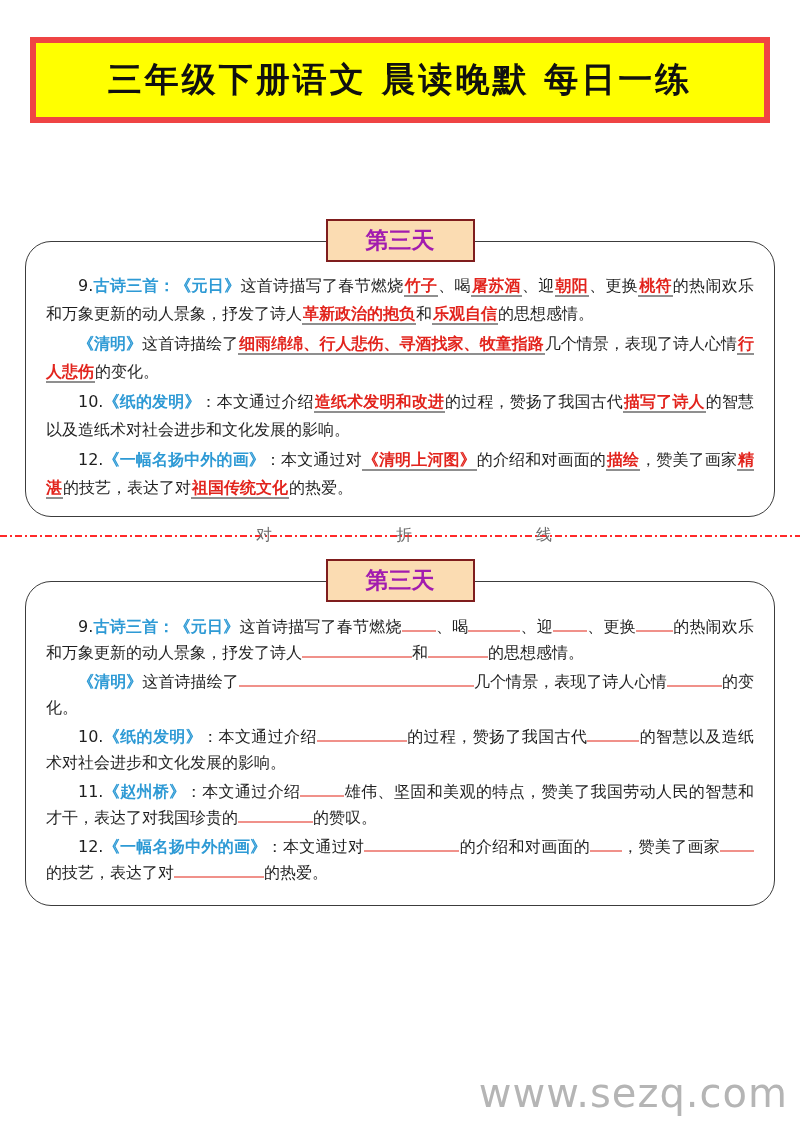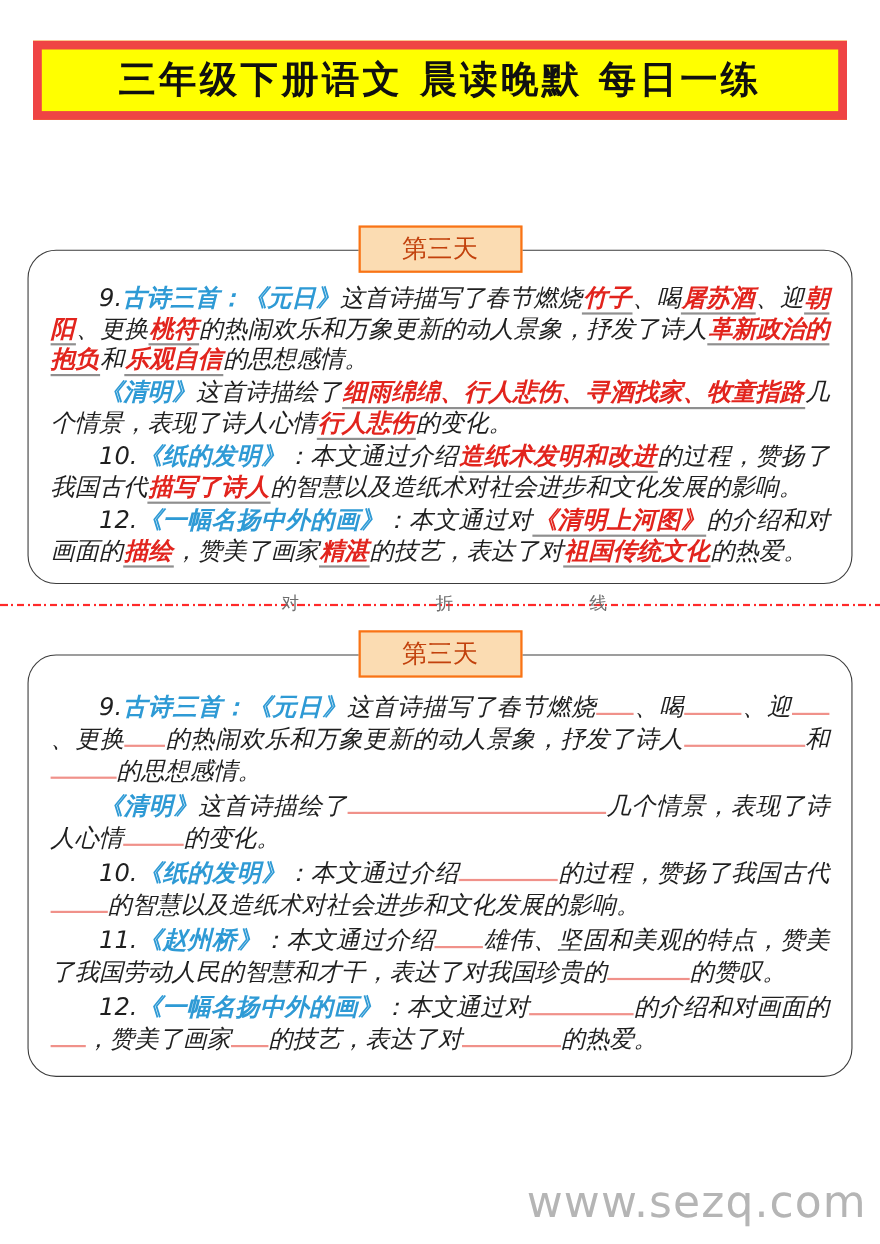--- a/index.html
+++ b/index.html
@@ -8,35 +8,35 @@
     --pink:#F0918A;
     --fold:#FF2A2A;
     --ink:#1f1f1f;
   }
   *{box-sizing:border-box;margin:0;padding:0;}
   html,body{background:#fff;}
   body{font-family:"DejaVu Sans",sans-serif;color:var(--ink);}
   .page{position:relative;width:800px;height:1131px;background:#fff;overflow:hidden;}
 
   
-  .banner{margin:37px 30px 1px;height:72px;background:#FFFF00;border:8px solid #ef4444;
+  .banner{margin:37px 30px 1px;height:86px;background:#FFFF00;border:6px solid #ef4444;
     display:flex;align-items:center;justify-content:center;}
   .banner-title{font-size:34px;font-weight:bold;letter-spacing:3px;color:#101010;}
 
   
   .section{margin:0 25px;position:relative;}
   .section-1{margin-top:96px;}
   .section-2{margin-top:0;}
   .tab{position:relative;z-index:2;width:max-content;margin:0 auto;background:#FBDCB2;
-    border:2px solid #f97316;padding:4px 38px;font-size:23px;font-weight:normal;color:#c2410c;}
+    border:2px solid #7f1d1d;padding:4px 38px;font-size:23px;font-weight:bold;color:#a21caf;}
   .box{position:relative;z-index:1;margin-top:-21px;border:1px solid #3c3c3c;border-radius:26px;
     background:#fff;padding:30px 20px 12px;}
   .box-2{padding:32px 20px 16px;}
 
-  .para{font-size:22px;line-height:28px;text-align:justify;text-indent:2em;margin-bottom:2px;font-style:italic;}
+  .para{font-size:16px;line-height:28px;text-align:justify;text-indent:2em;margin-bottom:2px;}
   .box-2 .para{line-height:26px;margin-bottom:3px;}
   .para .text{color:var(--ink);}
   .para .label{color:var(--blue);font-weight:bold;}
   .para .answer{color:var(--red);font-weight:bold;border-bottom:2px solid #8f8f8f;padding:0 1px;}
   .para .blank{display:inline-block;height:1em;border-bottom:2px solid var(--pink);}
 
   
   .fold{position:relative;margin:18px 0 22px;height:2px;}
   .fold-line{position:absolute;left:0;right:0;top:0;height:2px;
     background:repeating-linear-gradient(to right,var(--fold) 0 7px,transparent 7px 10px,var(--fold) 10px 12px,transparent 12px 15px);}

